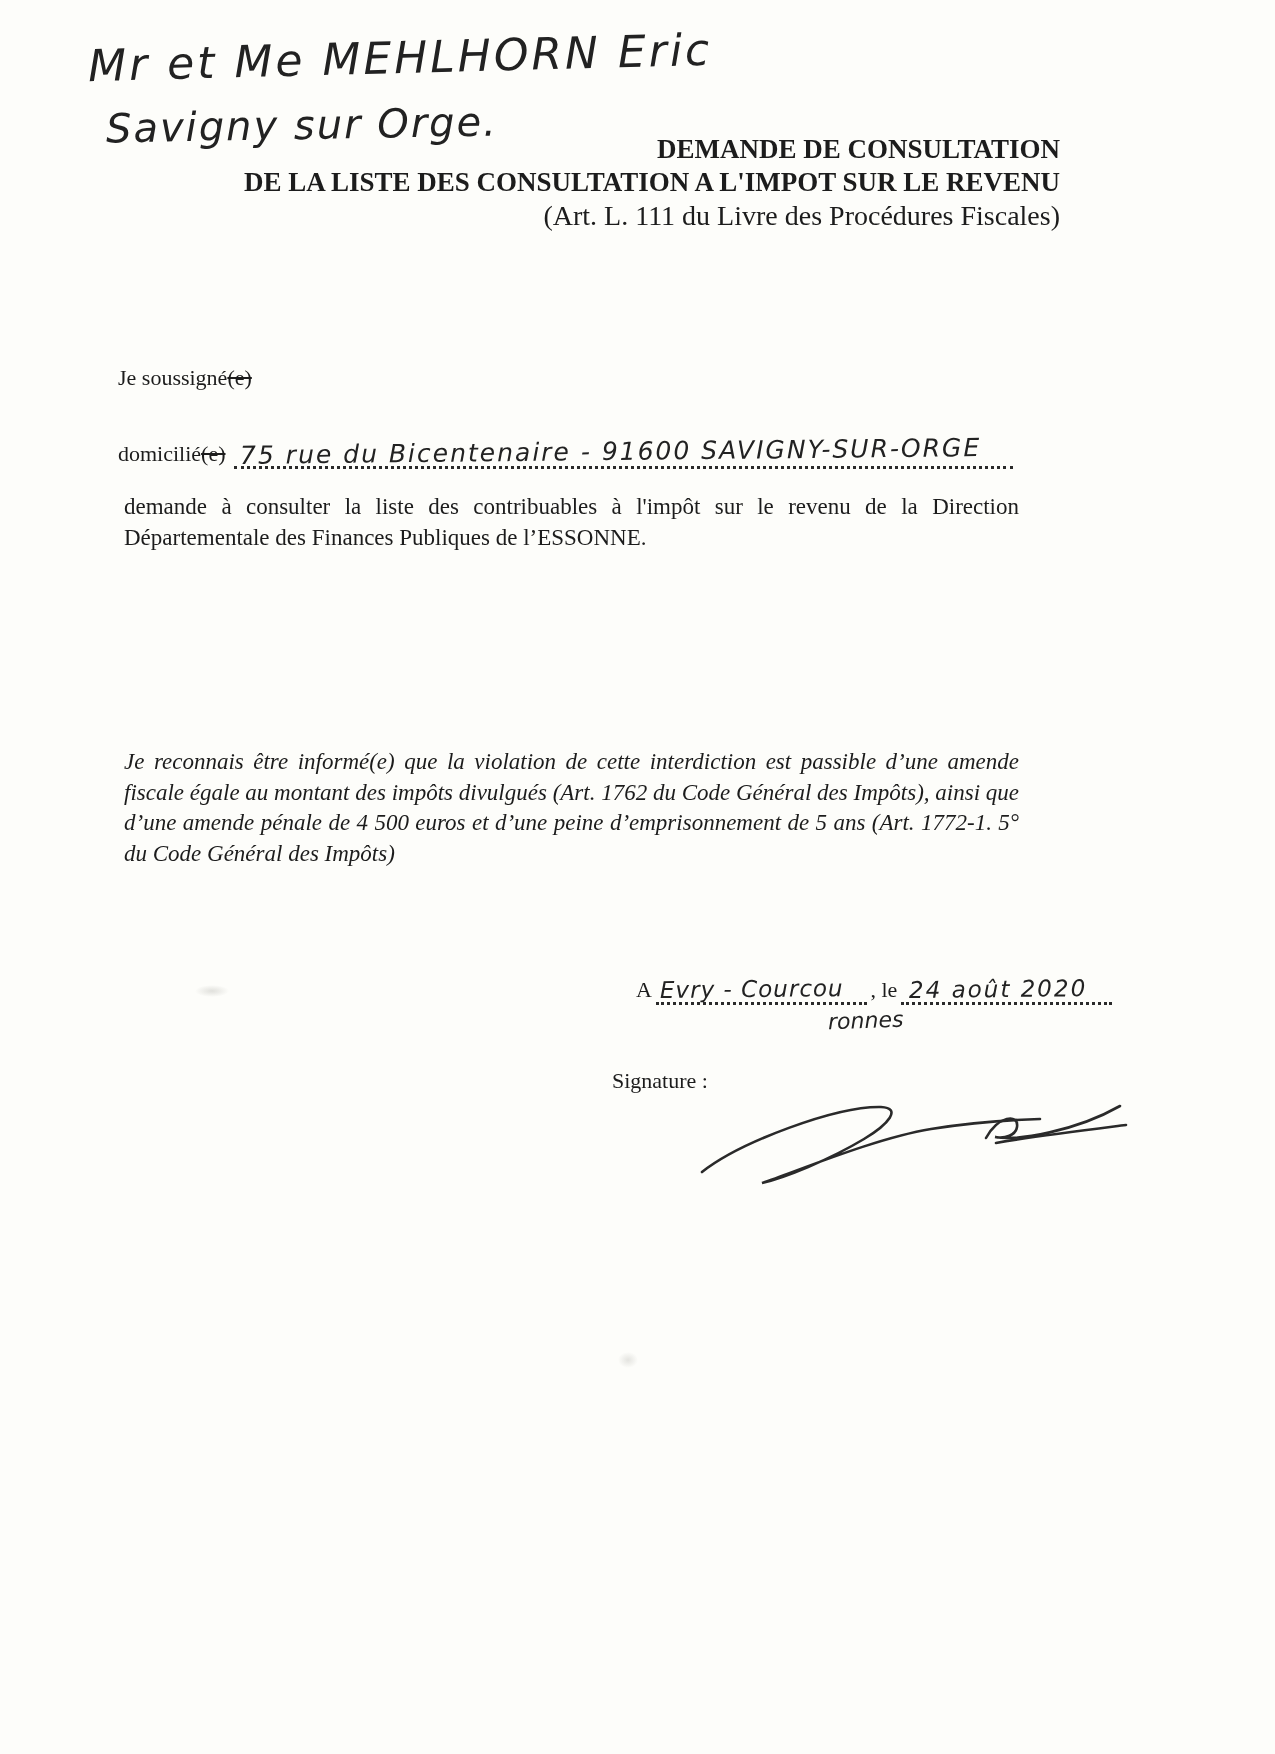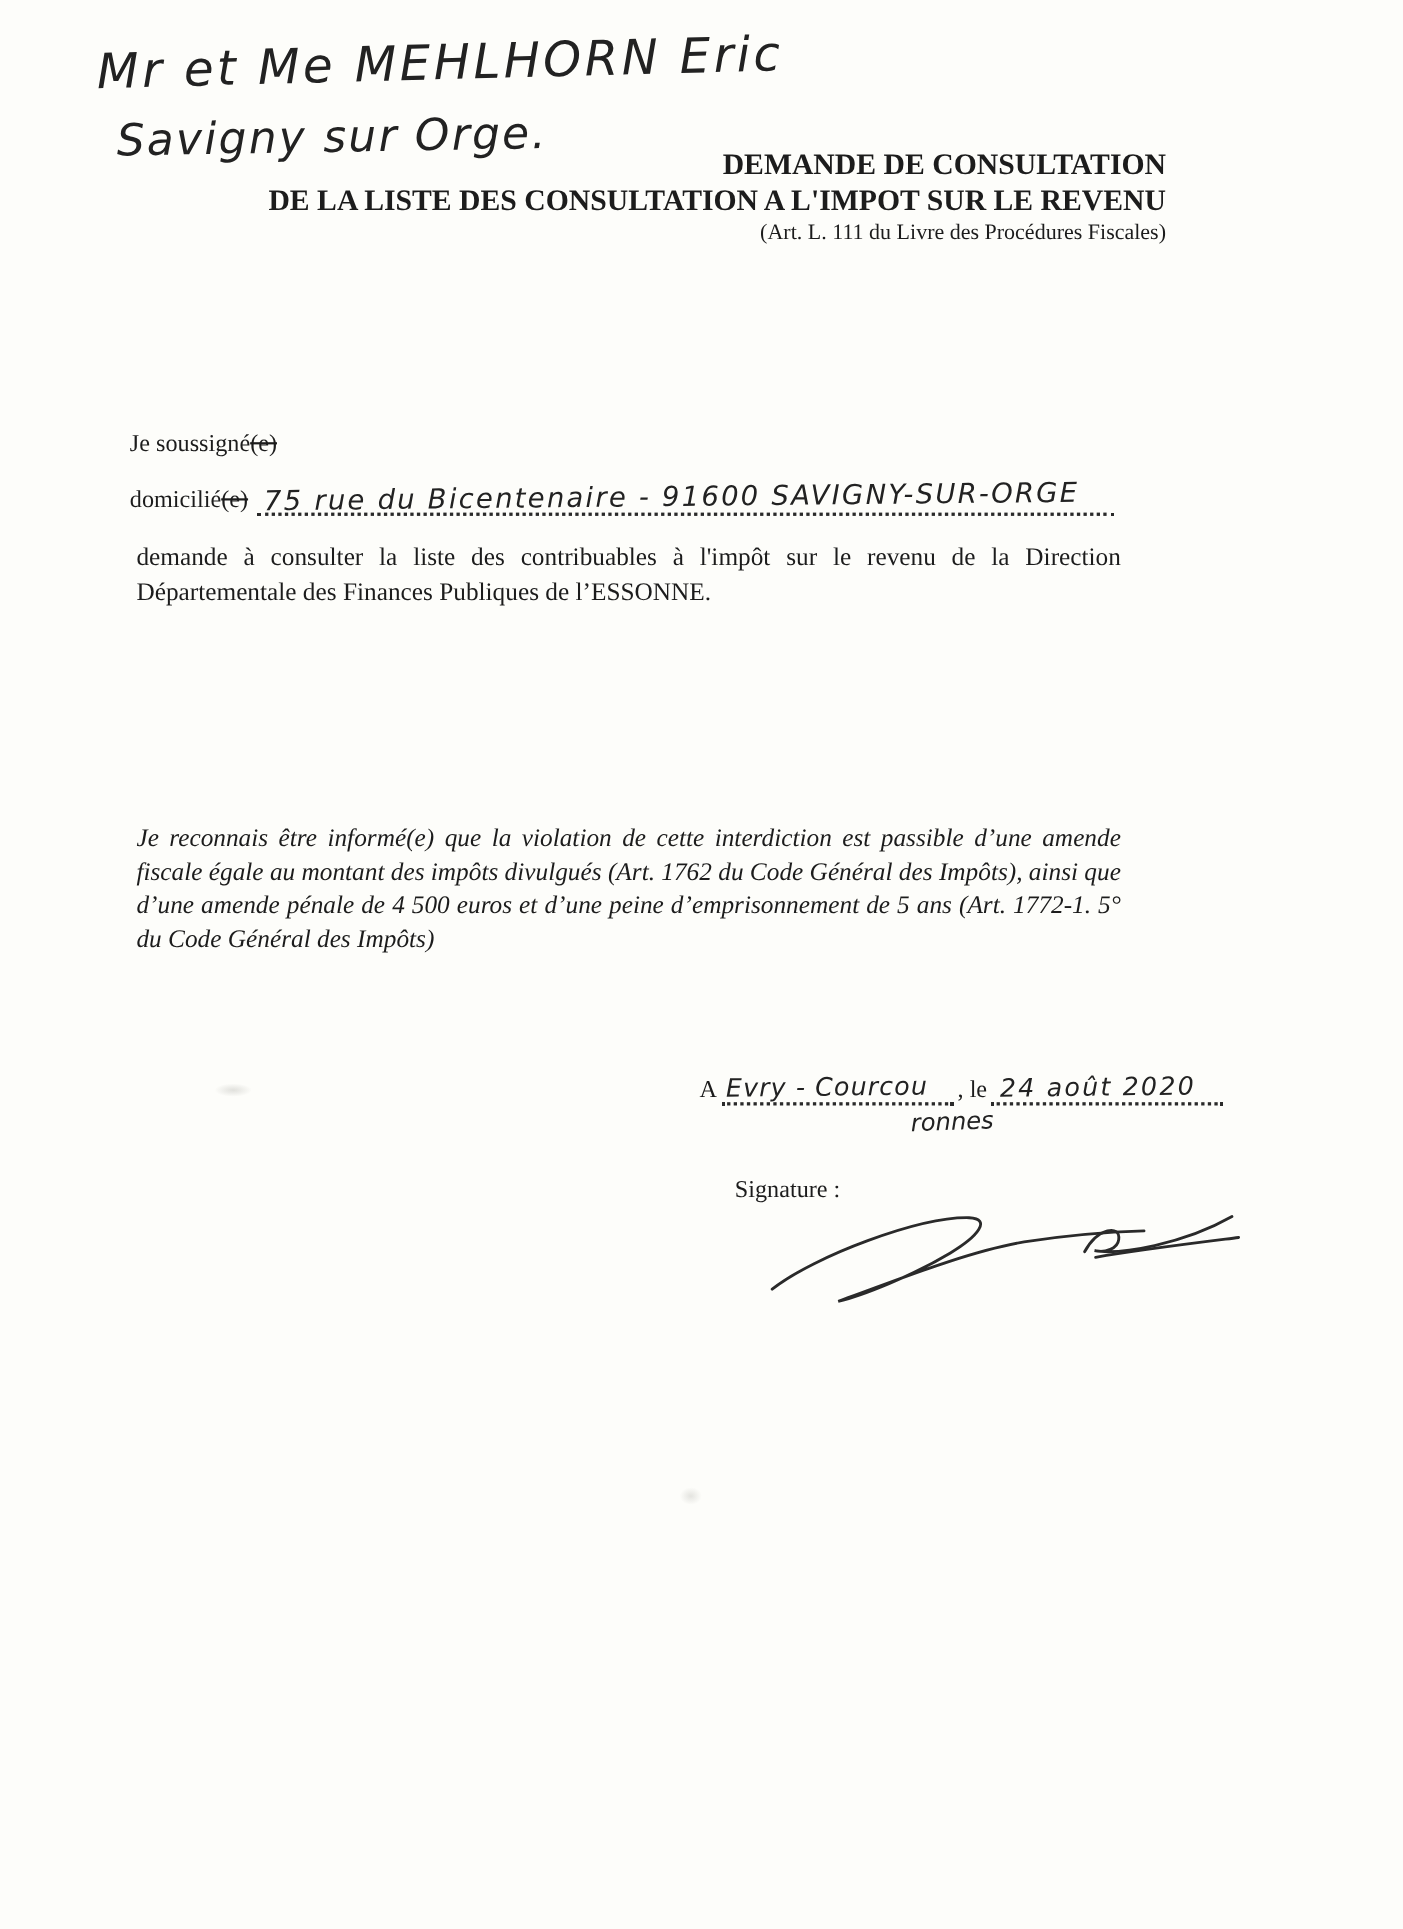--- a/index.html
+++ b/index.html
@@ -29,28 +29,28 @@
     position: absolute; left: 106px; top: 102px;
     font-size: 40px; letter-spacing: 2px;
     transform: rotate(-1deg);
     white-space: nowrap;
   }
   .title-block {
     position: absolute; left: 70px; top: 133px; width: 990px;
     text-align: right;
   }
   .title-line { font-weight: bold; font-size: 27px; line-height: 33px; }
-  .subtitle { font-size: 20px; margin-top: 1px; }
+  .subtitle { font-size: 28px; margin-top: 1px; }
 
   .fill-row {
     position: absolute; left: 118px;
     display: flex; align-items: flex-end;
     font-size: 22px;
   }
-  .row-soussigne { top: 390px; width: 895px; }
+  .row-soussigne { top: 365px; width: 895px; }
   .row-domicilie { top: 420px; width: 895px; margin-top: 12px; }
   .label { white-space: nowrap; padding-bottom: 2px; }
   .struck { text-decoration: line-through; }
   .dotline {
     flex: 1; position: relative;
     border-bottom: 3px dotted #2a2a2a;
     height: 34px; margin-left: 8px;
   }
   .hw-inline {
     position: absolute; bottom: 0px;
@@ -76,21 +76,21 @@
     font-size: 22px;
   }
   .date-row .dotline { height: 30px; margin-left: 4px; margin-right: 4px; text-decoration: underline; }
   .hw-place { left: 4px; font-size: 23px; letter-spacing: 1px; }
   .hw-date  { left: 8px; font-size: 23px; letter-spacing: 2px; }
   .hw-place-wrap {
     position: absolute; left: 828px; top: 1008px;
     font-size: 22px; transform: rotate(-2deg);
   }
 
-  .sig-label { position: absolute; left: 668px; top: 1068px; font-size: 22px; }
+  .sig-label { position: absolute; left: 612px; top: 1068px; font-size: 22px; }
   .sig-svg { position: absolute; left: 688px; top: 1086px; }
 
   .smudge { position: absolute; border-radius: 50%; background: radial-gradient(closest-side, #8a8a82, rgba(255,255,255,0)); }
   .smudge-1 { left: 195px; top: 985px; width: 34px; height: 12px; opacity: .25; }
   .smudge-2 { left: 618px; top: 1352px; width: 20px; height: 16px; opacity: .22; }
 </style>
 </head>
 <body>
 
 <div class="page">

